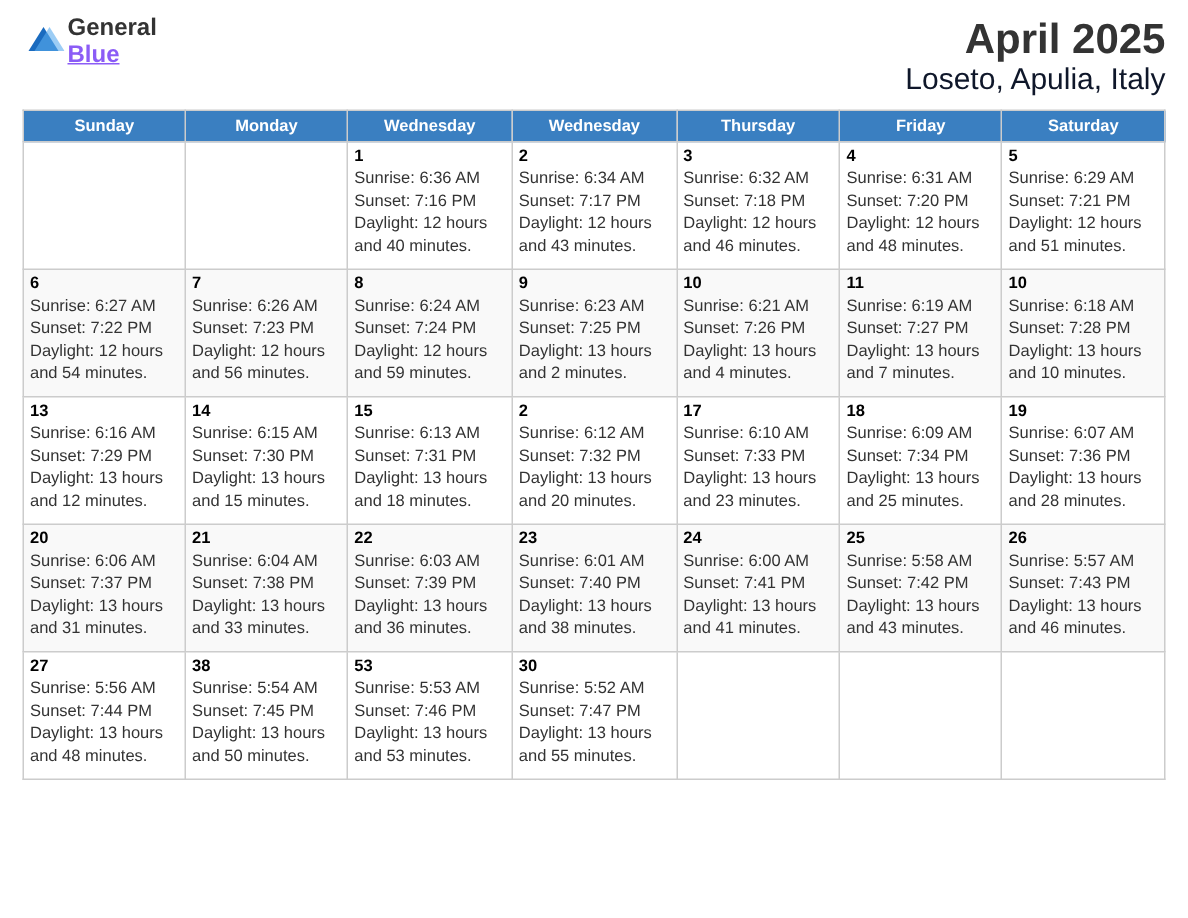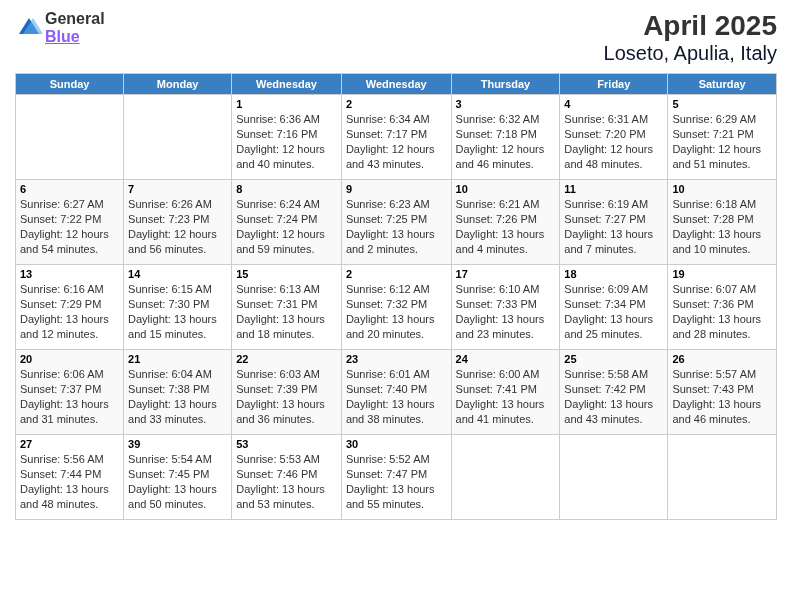--- a/index.html
+++ b/index.html
@@ -243,21 +243,21 @@
             <span class="day-num">26</span>
             <div class="day-info">Sunrise: 5:57 AM<br>Sunset: 7:43 PM<br>Daylight: 13 hours and 46 minutes.</div>
           </td>
         </tr>
         <tr>
           <td>
             <span class="day-num">27</span>
             <div class="day-info">Sunrise: 5:56 AM<br>Sunset: 7:44 PM<br>Daylight: 13 hours and 48 minutes.</div>
           </td>
           <td>
-            <span class="day-num">39</span>
+            <span class="day-num">38</span>
             <div class="day-info">Sunrise: 5:54 AM<br>Sunset: 7:45 PM<br>Daylight: 13 hours and 50 minutes.</div>
           </td>
           <td>
             <span class="day-num">53</span>
             <div class="day-info">Sunrise: 5:53 AM<br>Sunset: 7:46 PM<br>Daylight: 13 hours and 53 minutes.</div>
           </td>
           <td>
             <span class="day-num">30</span>
             <div class="day-info">Sunrise: 5:52 AM<br>Sunset: 7:47 PM<br>Daylight: 13 hours and 55 minutes.</div>
           </td>

